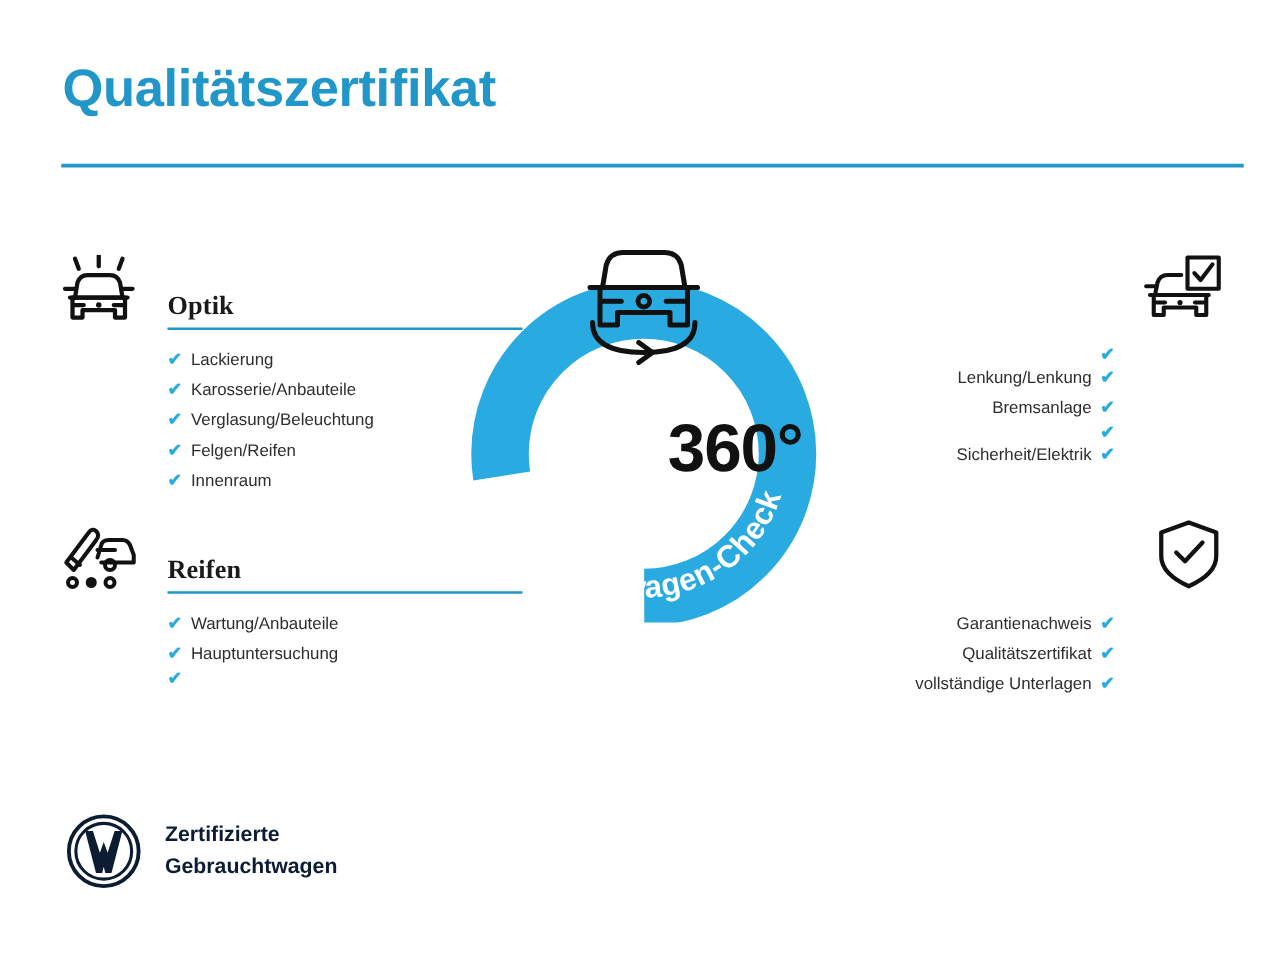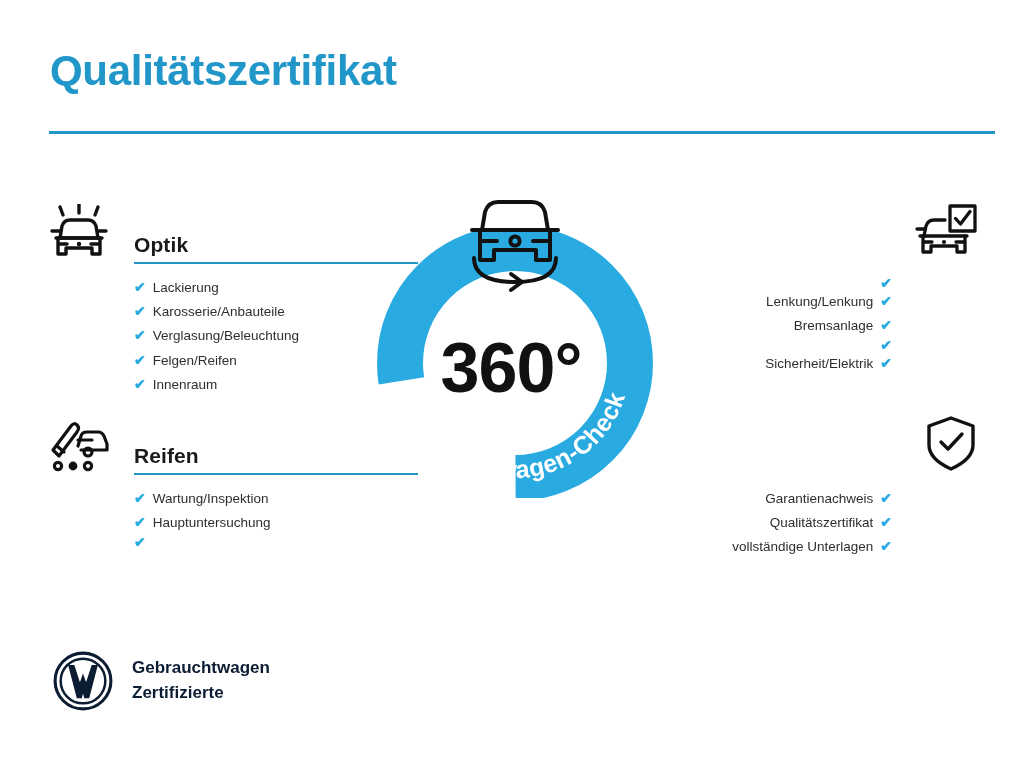--- a/index.html
+++ b/index.html
@@ -45,20 +45,21 @@
   .section.right { left: 608px; }
 
   .sec-optik    { top: 202px; }
   .sec-wartung  { top: 413px; }
   .sec-technik  { top: 202px; }
   .sec-garantie { top: 413px; }
 
   .sec-head {
     position: relative;
     height: 62px;
+    font-family: Liberation Serif, serif;
   }
   .sec-icon {
     position: absolute;
     top: 0;
     width: 76px;
     height: 62px;
     display: flex;
     align-items: center;
   }
   .left .sec-icon  { left: 0; justify-content: flex-start; }
@@ -120,24 +121,24 @@
     left: 370px;
     top: 186px;
     width: 290px;
     height: 312px;
   }
   .ring-svg { position: absolute; left: 0; top: 42px; }
   .car-top  { position: absolute; left: 84px; top: 0; }
   .deg-text {
     position: absolute;
     left: 0;
-    right: 8px;
+    right: 18px;
     top: 142px;
-    text-align: center;
-    font-size: 70px;
+    text-align: right;
+    font-size: 54px;
     font-weight: bold;
     color: #111111;
     letter-spacing: -1px;
   }
 
   
   .vw-block {
     position: absolute;
     left: 52px;
     top: 650px;
@@ -220,21 +221,21 @@
       </svg>
     </div>
     <div class="sec-title-wrap">
       <div class="sec-title">Reifen</div>
       <div class="sec-underline"></div>
     </div>
   </div>
   <ul class="sec-list">
     <li>
         <span class="chk">✔</span>
-        <span>Wartung/Inspektion</span>
+        <span>Wartung/Anbauteile</span>
       </li>
     <li>
         <span class="chk">✔</span>
         <span>Hauptuntersuchung</span>
       </li>
     <li>
         <span class="chk">✔</span>
       </li>
   </ul>
 </div>
@@ -332,16 +333,16 @@
 </div>
 
 <div class="vw-block">
   <svg class="vw-mark" viewBox="0 0 100 100">
     <circle cx="50" cy="50" r="45" fill="none" stroke="#0b1c33" stroke-width="5"></circle>
     <circle cx="50" cy="50" r="36" fill="none" stroke="#0b1c33" stroke-width="4"></circle>
     <path d="M26 24 L36 24 L45 52 L50 38 L55 52 L64 24 L74 24
              L60 78 L52 78 L50 70 L48 78 L40 78 Z" fill="#0b1c33"></path>
   </svg>
   <div class="vw-text">
+    <div>Zertifizierte</div>
     <div>Gebrauchtwagen</div>
-    <div>Zertifizierte</div>
   </div>
 </div>
 
 </body></html>

